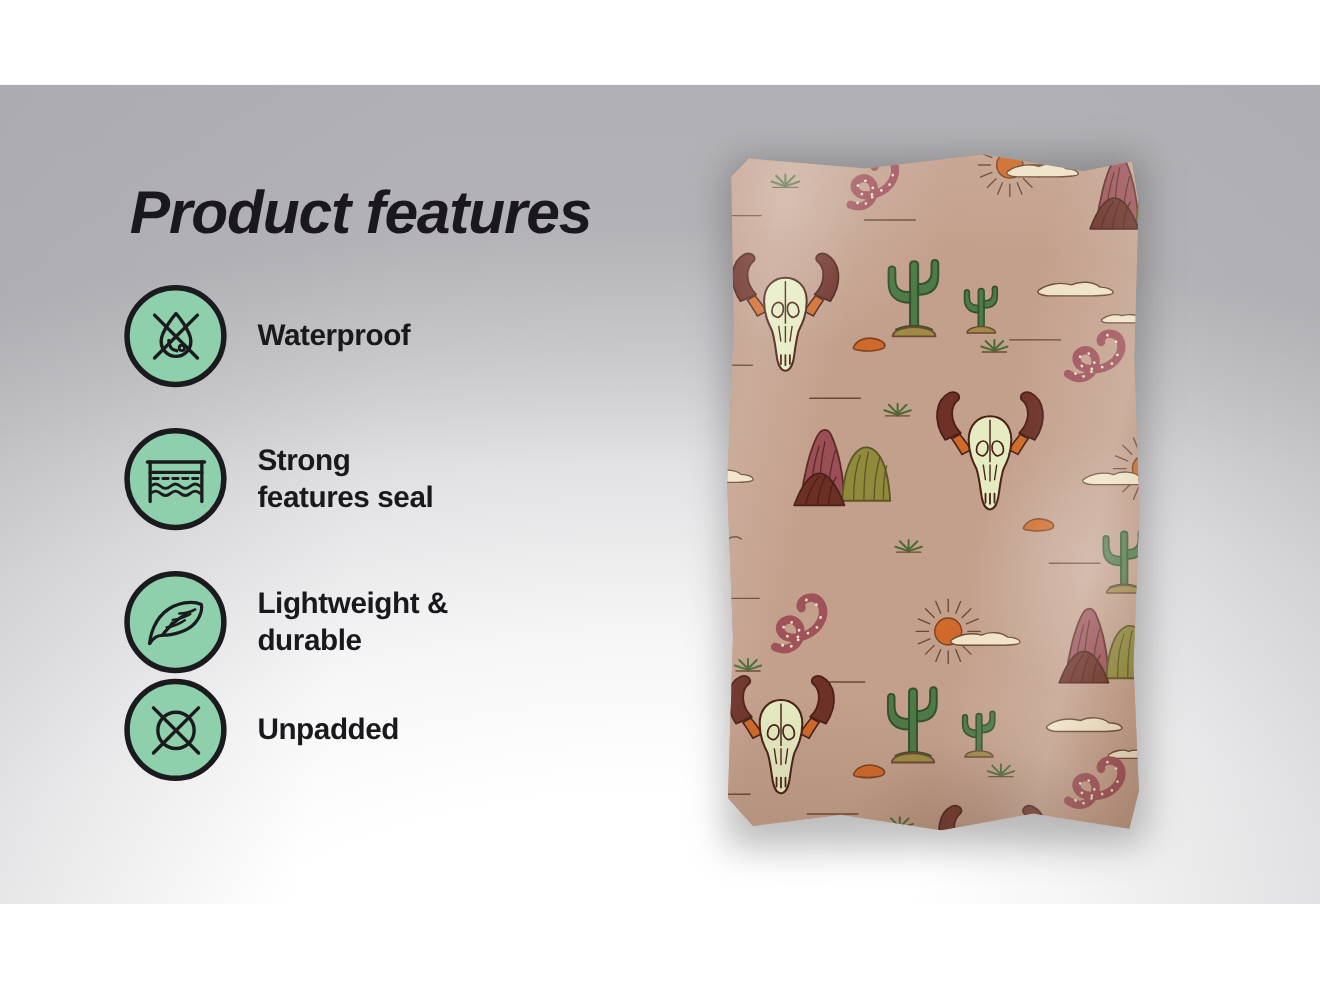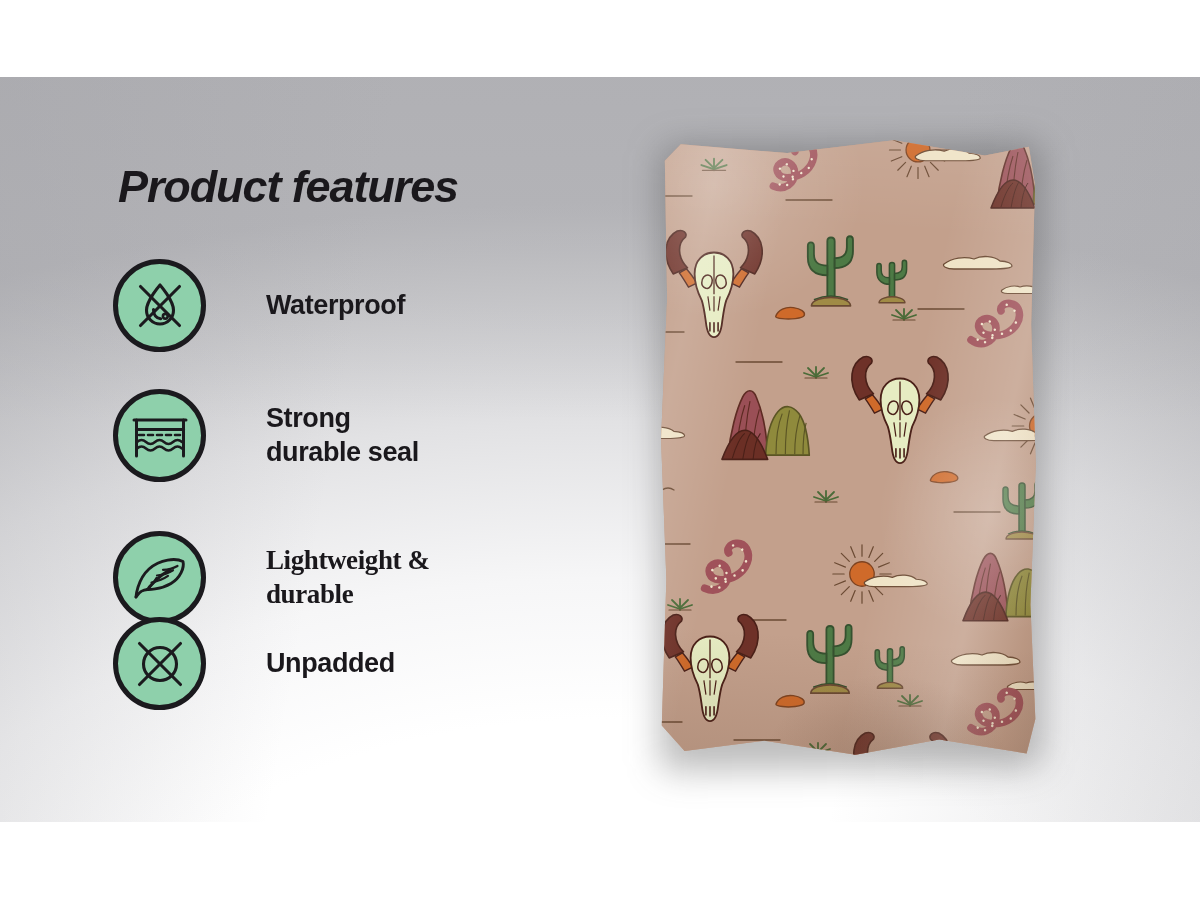--- a/index.html
+++ b/index.html
@@ -34,28 +34,28 @@
   .band .vig-c{
     position:absolute;inset:0;
     background:linear-gradient(100deg,rgba(160,160,165,.30) 0%,rgba(255,255,255,0) 30%,
                rgba(255,255,255,0) 72%,rgba(160,160,165,.26) 100%);
   }
 
   
   .left{position:absolute;left:0;top:77px;width:600px;height:745px;}
   .title{
     position:absolute;left:118px;top:84px;
-    font-size:45px;font-weight:700;font-style:italic;
+    font-size:55px;font-weight:700;font-style:italic;
     letter-spacing:-1.1px;color:#1a181c;white-space:nowrap;
   }
 
-  .feature{position:absolute;left:113px;display:flex;align-items:center;gap:32px;}
+  .feature{position:absolute;left:113px;display:flex;align-items:center;}
   .f0{top:182px;}
   .f1{top:312px;}
-  .f2{top:454px;font-family:Liberation Serif, serif;}
+  .f2{top:442px;}
   .f3{top:540px;}
 
   .badge{
     width:93px;height:93px;border-radius:50%;
     background:#8ed0ab;border:5px solid #1b1a1e;
     box-sizing:border-box;flex:0 0 auto;
     display:flex;align-items:center;justify-content:center;
     position:relative;
   }
   .badge svg{display:block;}
@@ -150,21 +150,21 @@
             <path d="M8.5 12 V48"></path>
             <path d="M55.5 12 V48"></path>
             <path d="M8.5 21.5 H55.5"></path>
             <path d="M11 27 h5 M20 27 h5 M29 27 h5 M38 27 h5 M47 27 h5" stroke-width="2.6"></path>
             <path d="M9 34 q4.5 -4 9 0 t9 0 t9 0 t9 0 t9 0" stroke-width="2.5"></path>
             <path d="M9 40.5 q4.5 -4 9 0 t9 0 t9 0 t9 0 t9 0" stroke-width="2.5"></path>
           </g>
         </svg>
       </div>
       <div class="flabel">Strong
-durable seal</div>
+features seal</div>
     </div>
 
     <div class="feature f2">
       <div class="badge">
         <svg width="66" height="58" viewBox="0 0 66 58" aria-hidden="true">
           <g fill="none" stroke="#1b1a1e" stroke-width="2.9" stroke-linecap="round" stroke-linejoin="round">
             <path d="M9 48 C9 48 10 31 22 20 C33.5 9.8 49 9 56 12.5 C57.5 18.5 53.5 29 44 34.5 C33 41 20.5 40.5 20.5 40.5"></path>
             <path d="M9 48 C13 42 16 40.8 20.5 40.5"></path>
             <path d="M20.5 40.5 C26 33.5 34 26 43 20.5"></path>
             <path d="M24.5 33.5 C30.5 32.2 36.5 30 41 26.8" stroke-width="2.2"></path>

